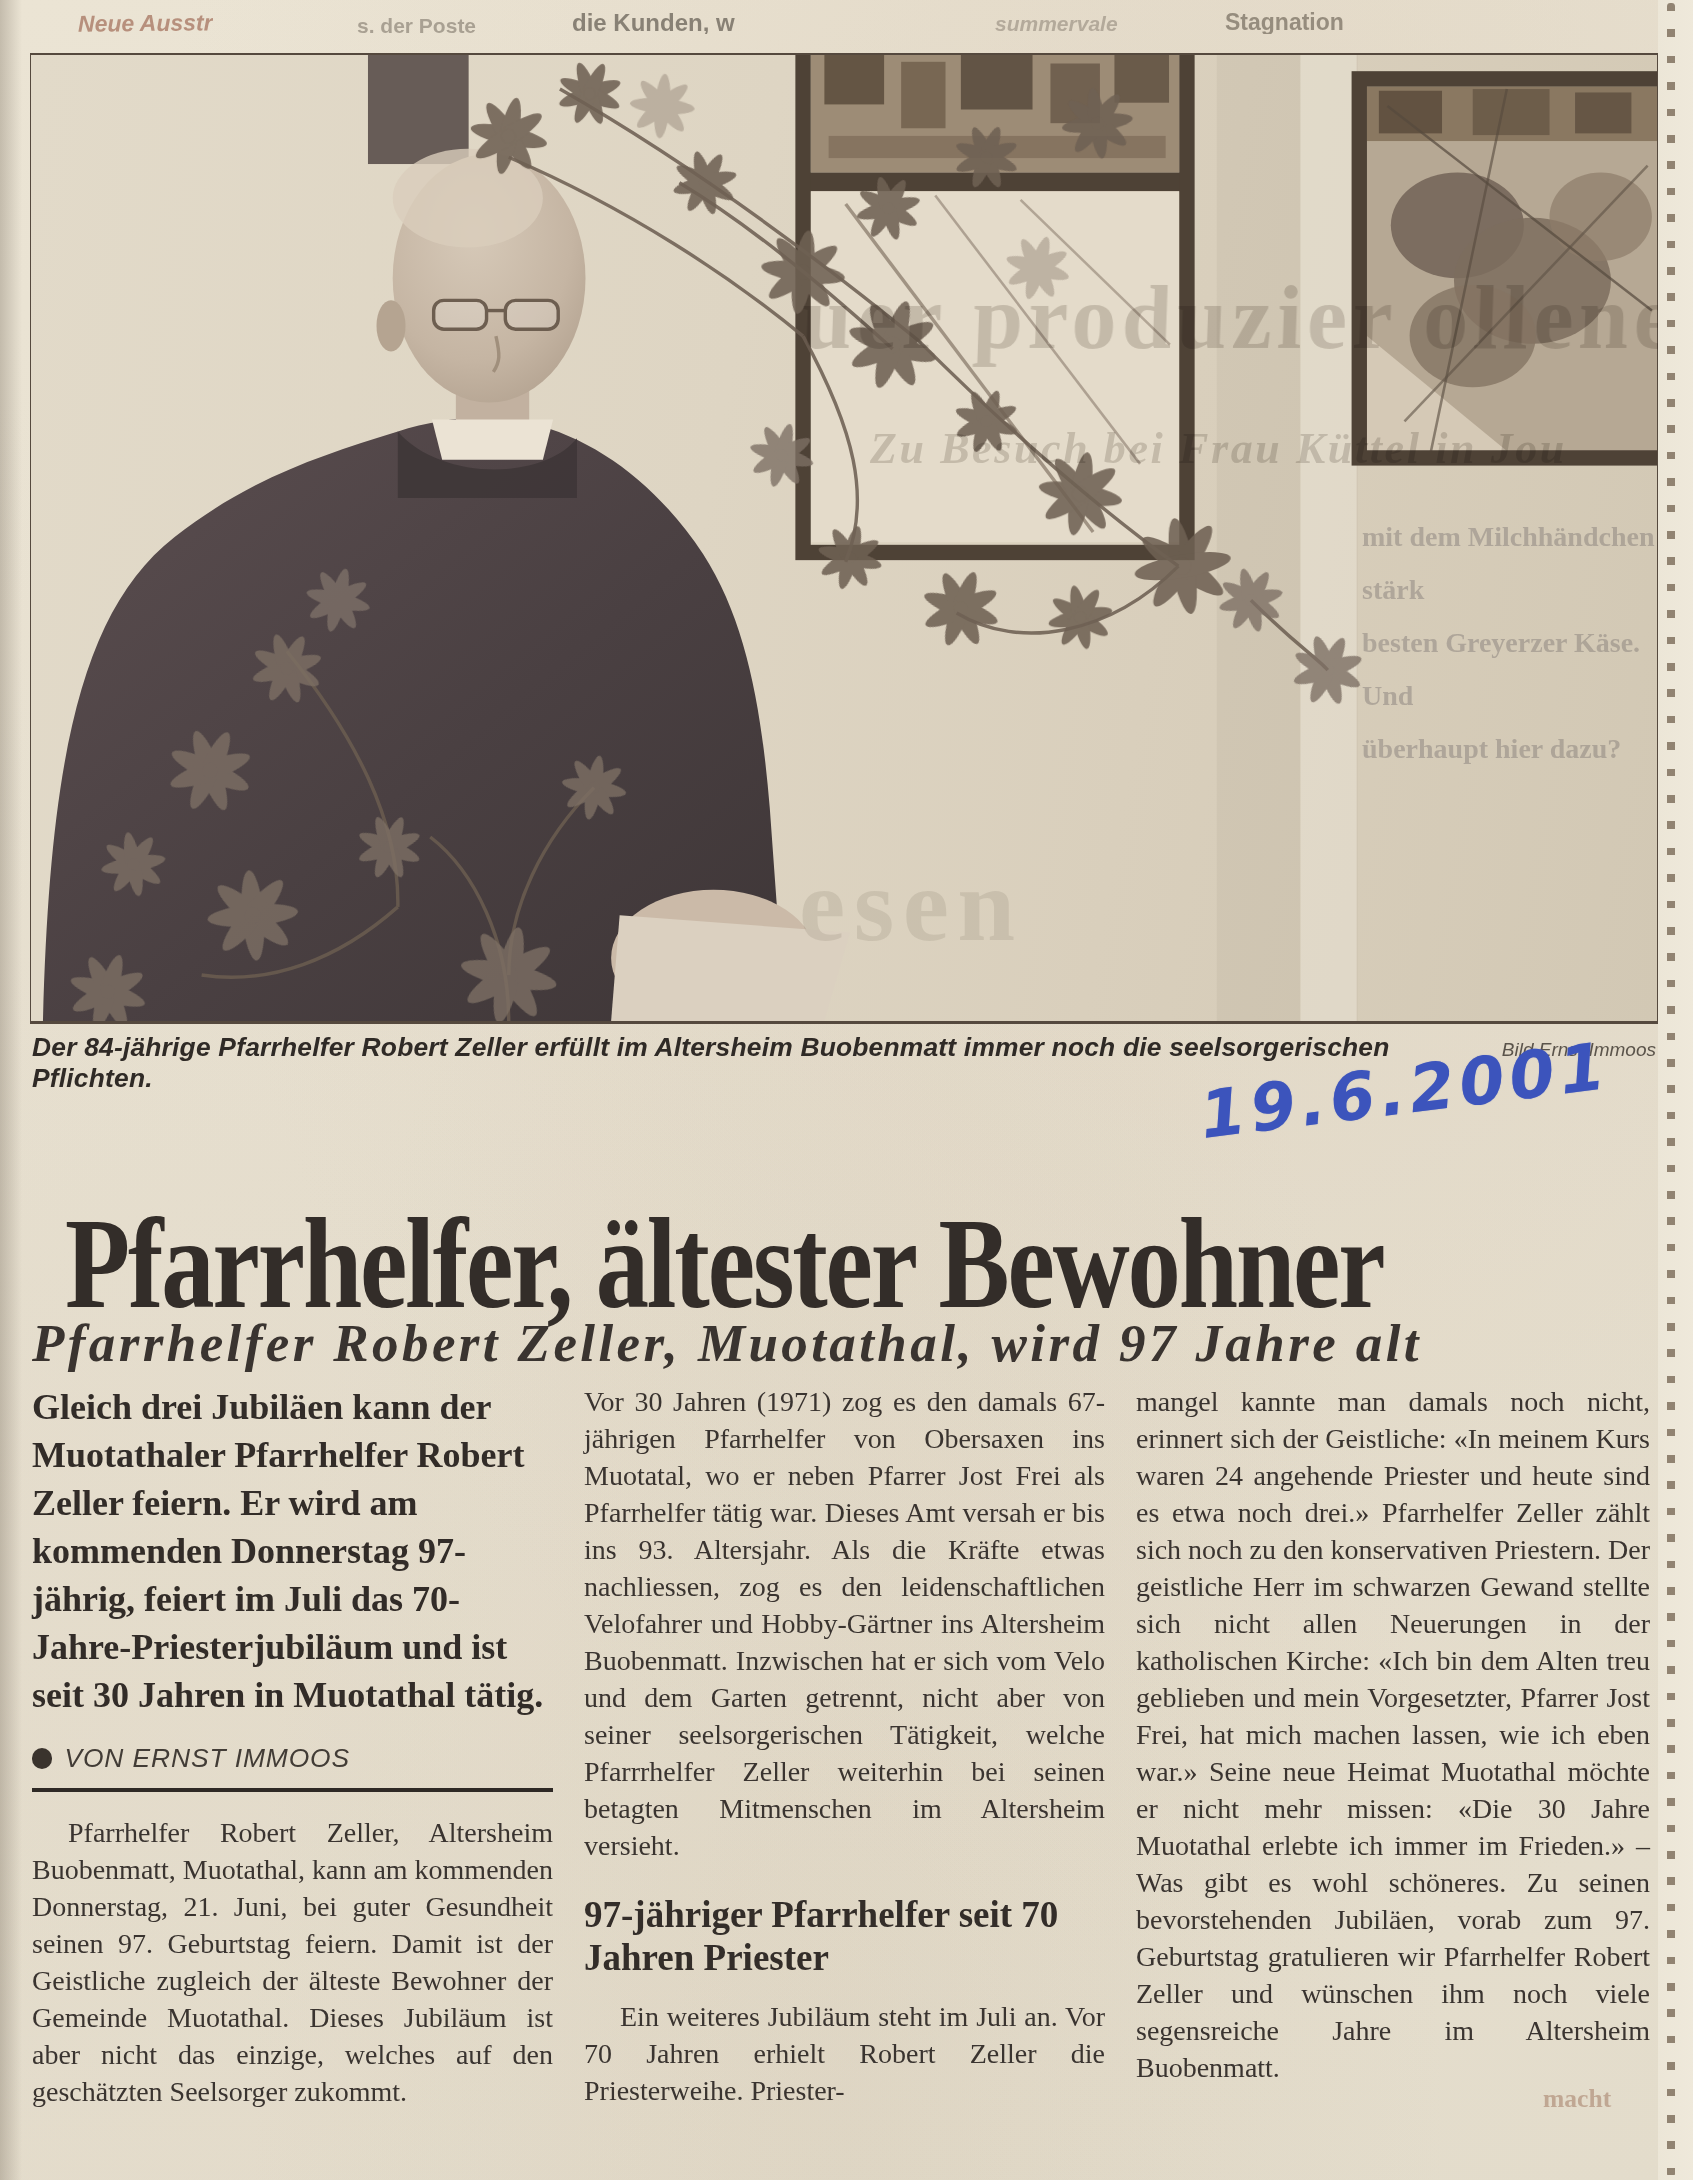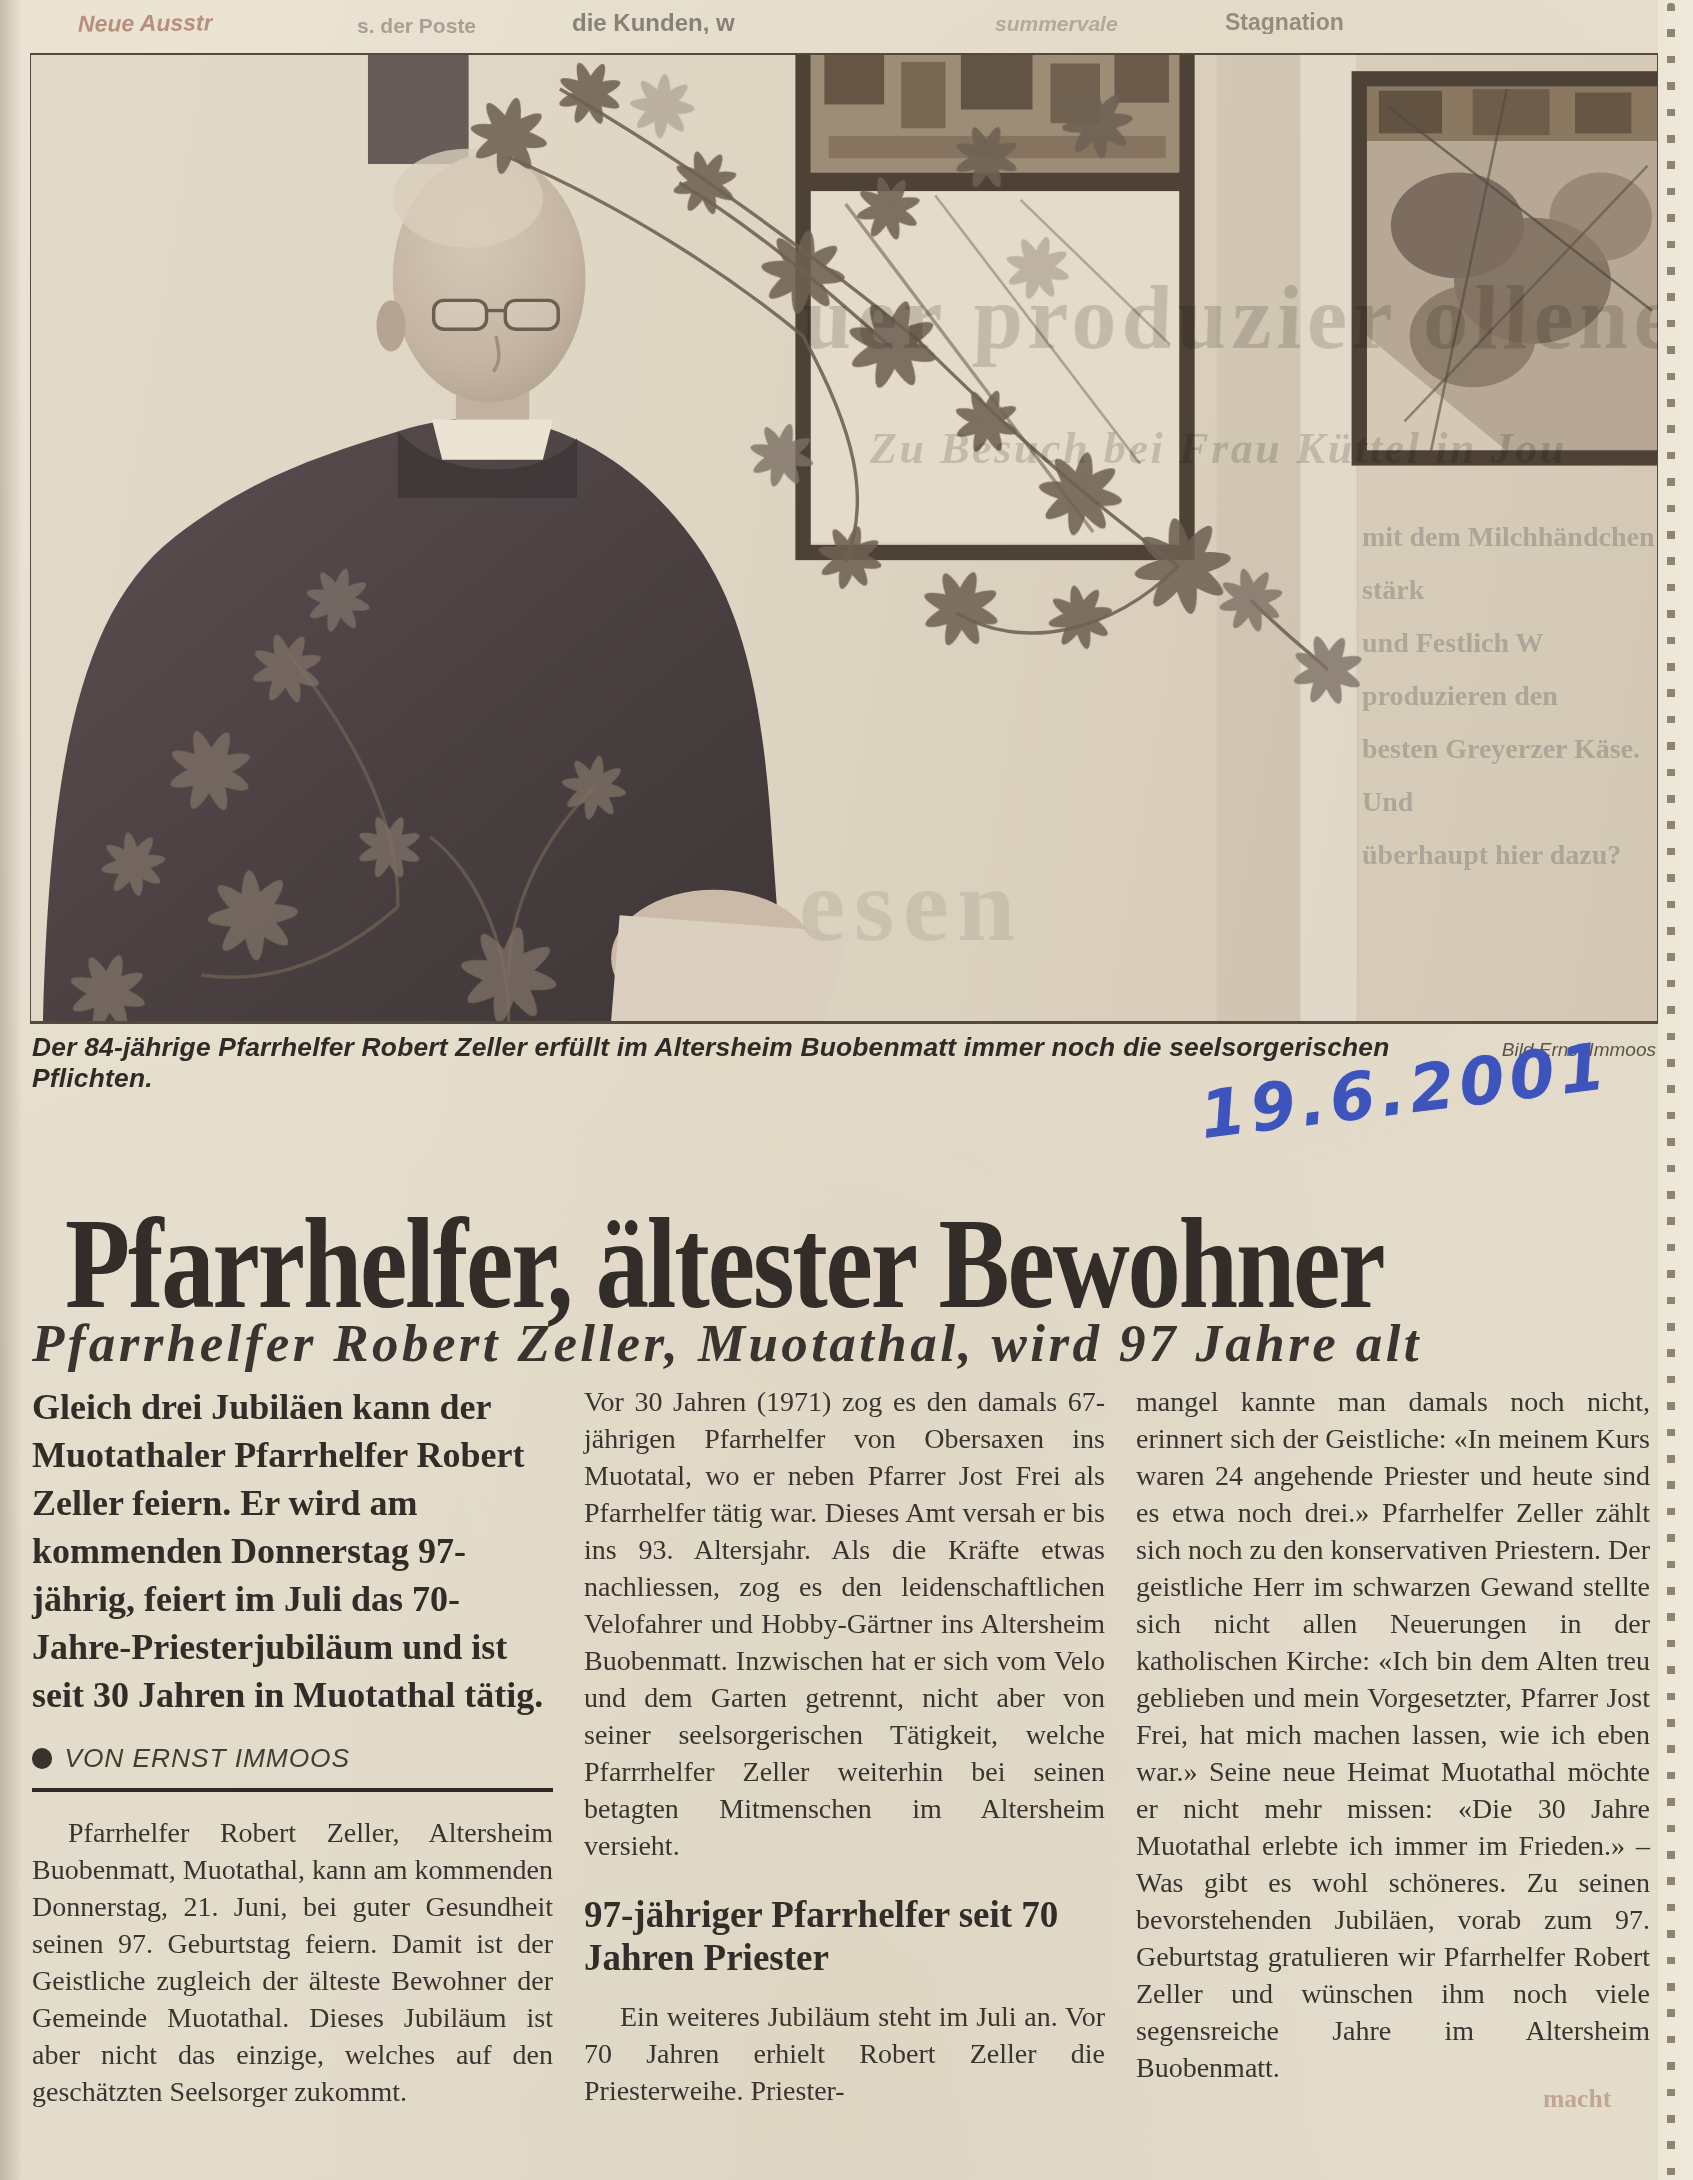--- a/index.html
+++ b/index.html
@@ -223,21 +223,20 @@
         <use href="#leaf" transform="translate(1180 250) rotate(-28)"></use>
         <use href="#leaf" transform="translate(360 640) rotate(14)"></use>
       </g>
     </g>
   </svg>
 
   <div class="ghost ghost-headline">uer produzier ollenen C</div>
   <div class="ghost ghost-subline">Zu Besuch bei Frau Küttel in Jou</div>
   <div class="ghost ghost-col">
     <div>mit dem Milchhändchen stärk</div>
-    <div>und Festlich W produzieren den</div>
     <div>besten Greyerzer Käse. Und</div>
     <div>überhaupt hier dazu?</div>
   </div>
   <div class="ghost ghost-bottom">esen</div>
 </div>
 
 <div class="caption-row">
   <span class="caption-text">Der 84-jährige Pfarrhelfer Robert Zeller erfüllt im Altersheim Buobenmatt  immer noch die seelsorgerischen Pflichten.</span>
   <span class="caption-credit">Bild Ernst Immoos</span>
 </div>

